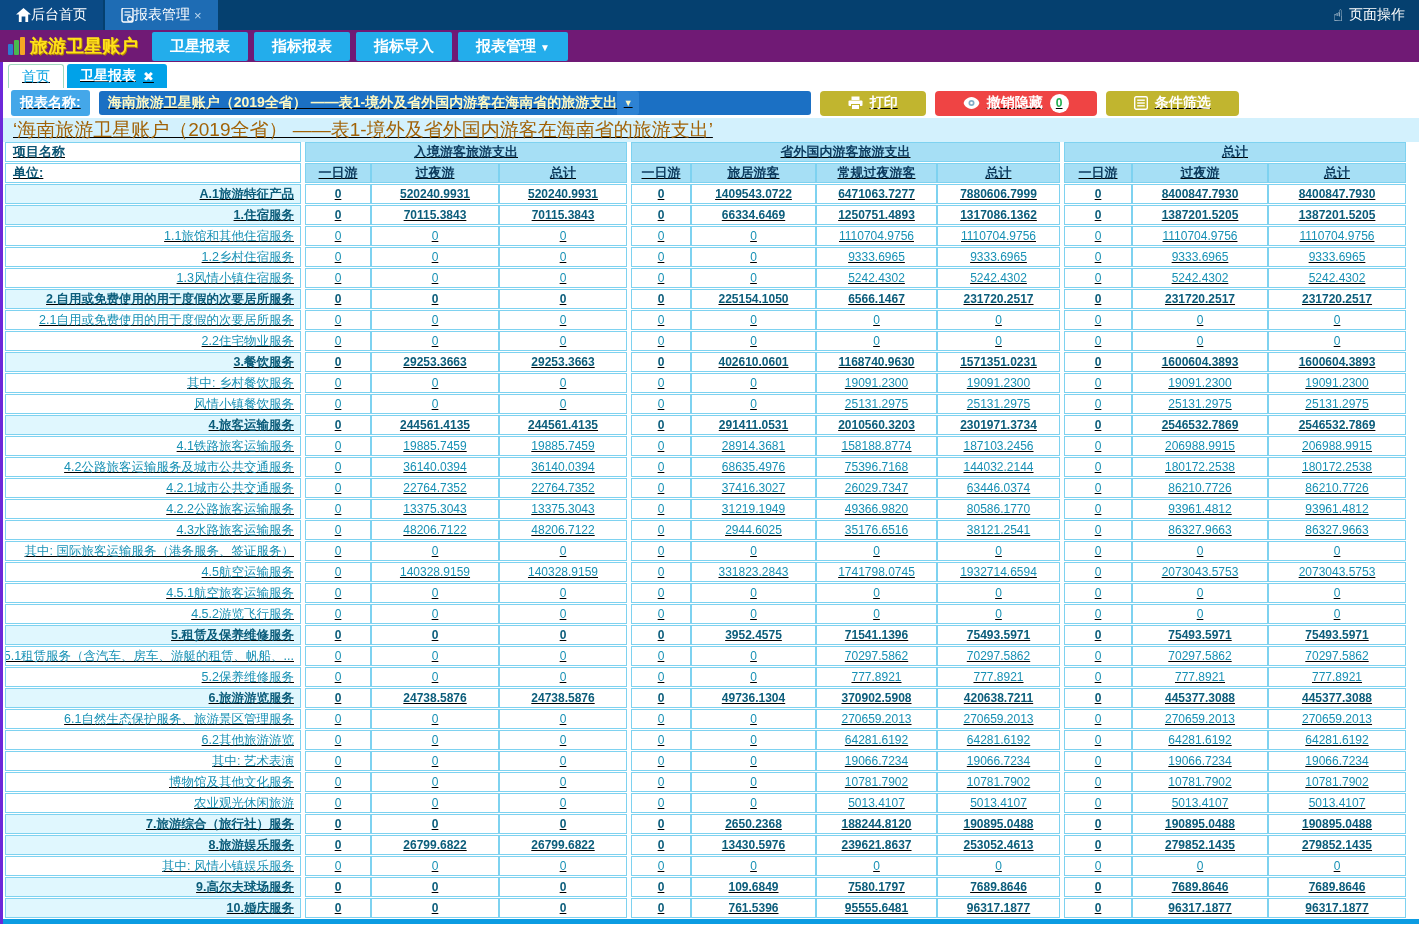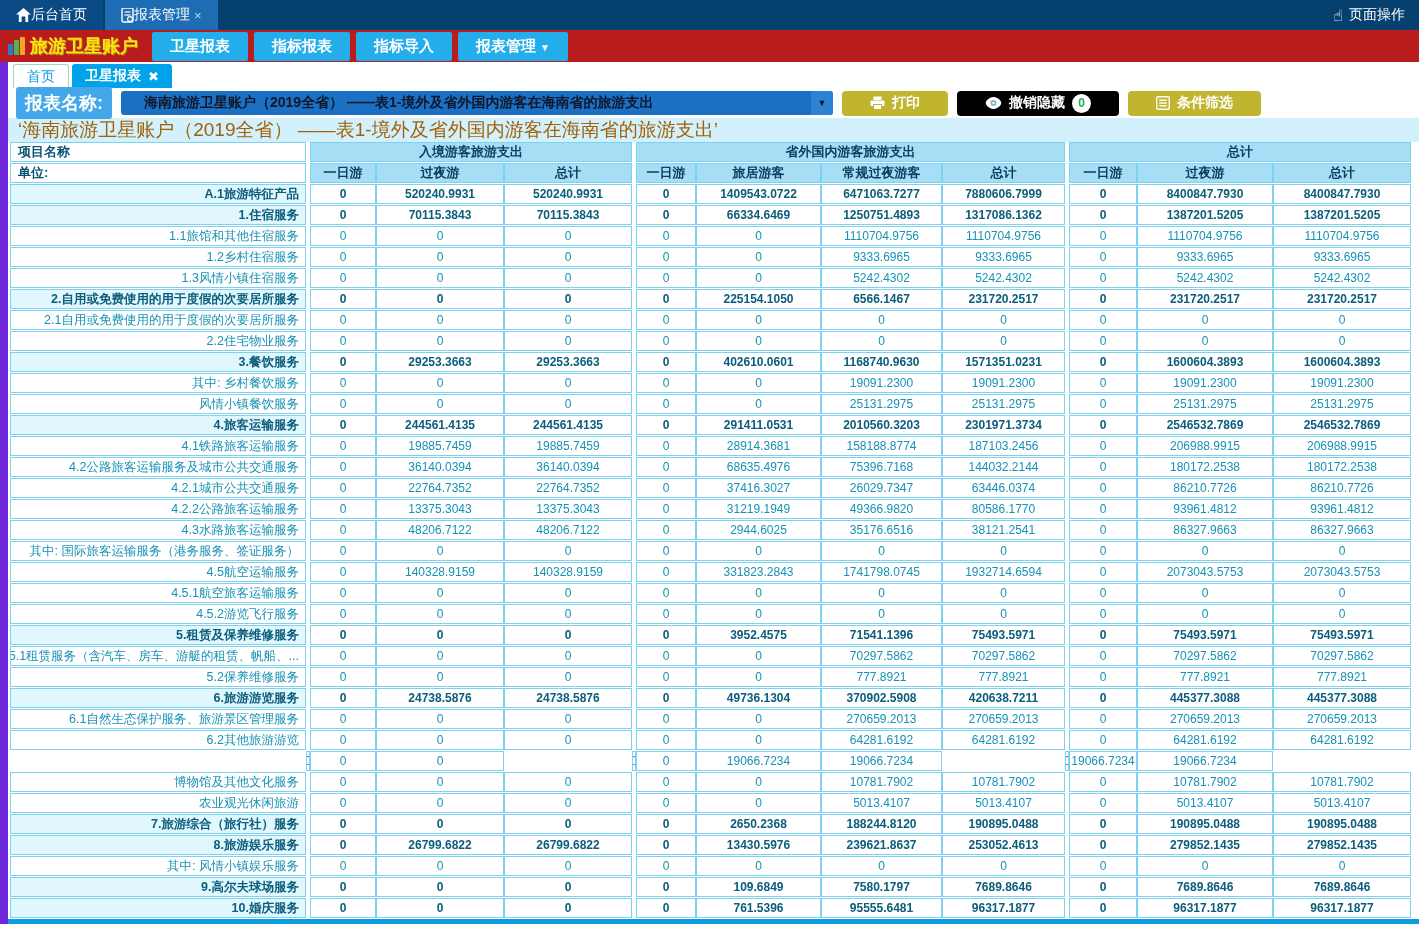--- a/index.html
+++ b/index.html
@@ -9,49 +9,49 @@
   
   .topbar { height:30px; background:#05406f; display:flex; align-items:stretch; color:#fff; }
   .top-tab { display:flex; align-items:center; gap:0; padding:0 16px; font-size:14px; cursor:default; }
   .top-tab.t1 { background:#0a4a85; }
   .top-tab.t2 { background:#1e6cb4; margin-left:2px; }
   .top-close { color:#bcd8ef; font-size:13px; margin-left:4px; }
   .page-actions { margin-left:auto; display:flex; align-items:center; gap:6px; padding:0 14px; font-size:14px; }
   .hand-ico { font-size:16px; }
 
   
-  .navbar { height:32px; background:#b91c1c; display:flex; align-items:center; padding-left:8px; }
+  .navbar { height:32px; background:#701a75; display:flex; align-items:center; padding-left:8px; }
   .brand { display:flex; align-items:center; gap:5px; color:#ffe11a; font-weight:bold; font-size:18px;
     text-shadow:1px 1px 0 #b98c00; padding-right:14px; }
   .brand-bars { display:flex; align-items:flex-end; gap:1px; height:18px; }
   .brand-bars i { width:5px; border-radius:1px; }
   .nav-item { color:#fff; font-weight:bold; font-size:15px; background:#23adeb; padding:5px 18px;
     margin-right:6px; border-radius:2px; }
   .caret { font-size:10px; margin-left:4px; }
 
   
-  .main { border-left:8px solid #6d28d9; }
+  .main { border-left:3px solid #6d28d9;text-decoration:underline; }
 
   .tabstrip { height:26px; background:#fff; display:flex; align-items:flex-end; gap:3px; padding-left:5px; }
   .stab { height:24px; display:flex; align-items:center; padding:0 13px; font-size:14px; border-radius:3px 3px 0 0; }
   .stab.plain { background:#fff; color:#0aa2e2; border:1px solid #9fd8c0; border-bottom:none; }
   .stab.active { background:#00a2e9; color:#fff; font-weight:bold; gap:7px; }
   .stab .x { font-weight:bold; font-size:13px; }
 
   .toolbar { height:30px; background:#fff; display:flex; align-items:center; gap:9px; padding:3px 8px; }
-  .rep-label { background:#44a7e9; color:#fff; font-size:18px; font-weight:bold; padding:4px 9px; border-radius:3px; }
-  .rep-select { width:712px; height:24px; background:#1b70c4; color:#0f172a; font-size:14px; font-weight:bold;
-    display:flex; align-items:center; justify-content:space-between; border-radius:3px; padding-left:23px; }
+  .rep-label { background:#44a7e9; color:#fff; font-size:14px; font-weight:bold; padding:4px 9px; border-radius:3px; }
+  .rep-select { width:712px; height:24px; background:#1b70c4; color:#fef9c3; font-size:14px; font-weight:bold;
+    display:flex; align-items:center; border-radius:3px; padding-left:9px; }
   .rep-select .arrow-box { width:22px; height:24px; background:#2d82d3; border-radius:0 3px 3px 0;
     display:flex; align-items:center; justify-content:center; font-size:9px; }
   .btn { height:25px; display:flex; align-items:center; gap:7px; padding:0 28px; border-radius:4px;
     color:#fff; font-size:14px; font-weight:bold; border:none; }
   .btn svg { display:block; }
   .btn-yellow { background:#c1b52f; }
-  .btn-gray { background:#000000; }
+  .btn-gray { background:#ef4444; }
   .badge { background:#fff; color:#1faf50; width:19px; height:19px; border-radius:50%;
     display:flex; align-items:center; justify-content:center; font-size:12px; font-weight:bold; }
 
   .subtitle { height:24px; background:#d3f1fd; color:#a16207; font-size:19px; display:flex;
     align-items:center; padding-left:10px; }
 
   
   .tbl { background:#fff; padding-left:2px; }
   .r { display:grid; height:20px; margin-bottom:1px;
     grid-template-columns:296px 4px 66px 128px 128px 4px 60px 125px 121px 123px 4px 68px 136px 138px; }
@@ -612,20 +612,21 @@
           <div class="c val">0</div>
           <div class="c val">0</div>
           <div class="c val">64281.6192</div>
           <div class="c val">64281.6192</div>
           <div class="sp"></div>
           <div class="c val">0</div>
           <div class="c val">64281.6192</div>
           <div class="c val">64281.6192</div>
         </div>
         <div class="r">
+          <div class="c lab">其中: 艺术表演</div>
           <div class="sp"></div>
           <div class="c val">0</div>
           <div class="c val">0</div>
           <div class="c val">0</div>
           <div class="sp"></div>
           <div class="c val">0</div>
           <div class="c val">0</div>
           <div class="c val">19066.7234</div>
           <div class="c val">19066.7234</div>
           <div class="sp"></div>

